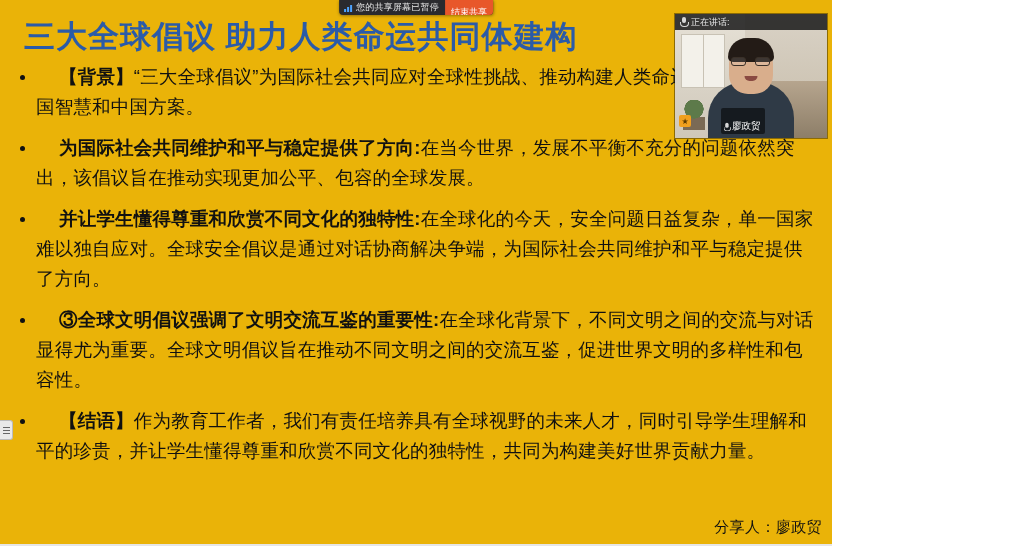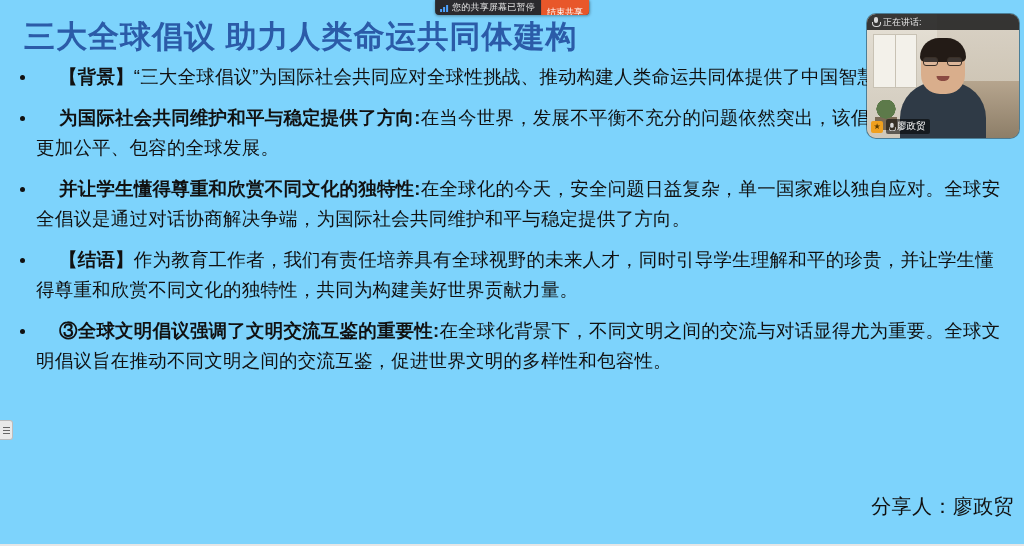--- a/index.html
+++ b/index.html
@@ -5,22 +5,22 @@
   * { box-sizing: border-box; }
   html, body {
     margin: 0; padding: 0;
     width: 1024px; height: 546px;
     overflow: hidden;
     background: #ffffff;
     font-family: "Liberation Sans", sans-serif;
   }
   #screen {
     position: relative;
-    width: 1024px; height: 546px;
-    background: #7dd3fc;
+    width: 832px; height: 546px;
+    background: #eab308;
     overflow: hidden;
   }
 
   
   .share-bar {
     position: absolute;
     top: 0; left: 50%;
     transform: translateX(-50%);
     height: 15px;
     display: flex;
@@ -95,21 +95,21 @@
     background: #111;
   }
   .b { font-weight: bold; margin-left: 23px; }
 
   
   .video-tile {
     position: absolute;
     top: 14px; right: 5px;
     width: 152px; height: 124px;
     background: #111;
-    border-radius: 9px;
+    border-radius: 0;
     overflow: hidden;
     z-index: 30;
     box-shadow: 0 0 0 1px rgba(0,0,0,.4);
   }
   .vt-top {
     position: absolute;
     top: 0; left: 0; right: 0;
     height: 16px;
     background: rgba(25,25,25,.85);
     display: flex;
@@ -230,22 +230,23 @@
     background: #f0a01e;
     border-radius: 2px;
     display: flex; align-items: center; justify-content: center;
     font-size: 8px; color: #5a3a00;
   }
   .vt-mic-pill {
     display: flex; align-items: center;
     gap: 2px;
     background: rgba(0,0,0,.55);
     border-radius: 2px;
-    padding: 1px 4px 1px 2px;
+    padding: 12px 4px 1px 2px;
     white-space: nowrap;
+    margin-left: 27px;
   }
 
   
   .edge-handle {
     position: absolute;
     left: 0; top: 420px;
     width: 13px; height: 20px;
     background: #e9e9e9;
     border: 1px solid #bcbcbc;
     border-left: none;
@@ -256,22 +257,22 @@
   .edge-handle span {
     display: block;
     width: 7px; height: 1px;
     background: #666;
     box-shadow: 0 3px 0 #666, 0 -3px 0 #666;
   }
 
   
   .presenter {
     position: absolute;
-    right: 10px; bottom: 26px;
-    font-size: 20px;
+    right: 10px; bottom: 9px;
+    font-size: 15px;
     color: #111;
     letter-spacing: .4px;
   }
   
   .bottom-bar {
     position: absolute;
     left: 0; right: 0; bottom: 0;
     height: 2px;
     background: #e6e6e6;
   }
@@ -300,24 +301,24 @@
       <li>
         <span class="b">【背景】</span><span>“三大全球倡议”为国际社会共同应对全球性挑战、推动构建人类命运共同体提供了中国智慧和中国方案。</span>
       </li>
       <li>
         <span class="b">为国际社会共同维护和平与稳定提供了方向:</span><span>在当今世界，发展不平衡不充分的问题依然突出，该倡议旨在推动实现更加公平、包容的全球发展。</span>
       </li>
       <li>
         <span class="b">并让学生懂得尊重和欣赏不同文化的独特性:</span><span>在全球化的今天，安全问题日益复杂，单一国家难以独自应对。全球安全倡议是通过对话协商解决争端，为国际社会共同维护和平与稳定提供了方向。</span>
       </li>
       <li>
+        <span class="b">③全球文明倡议强调了文明交流互鉴的重要性:</span><span>在全球化背景下，不同文明之间的交流与对话显得尤为重要。全球文明倡议旨在推动不同文明之间的交流互鉴，促进世界文明的多样性和包容性。</span>
+      </li>
+      <li>
         <span class="b">【结语】</span><span>作为教育工作者，我们有责任培养具有全球视野的未来人才，同时引导学生理解和平的珍贵，并让学生懂得尊重和欣赏不同文化的独特性，共同为构建美好世界贡献力量。</span>
-      </li>
-      <li>
-        <span class="b">③全球文明倡议强调了文明交流互鉴的重要性:</span><span>在全球化背景下，不同文明之间的交流与对话显得尤为重要。全球文明倡议旨在推动不同文明之间的交流互鉴，促进世界文明的多样性和包容性。</span>
       </li>
     </ul>
   </div>
 
   <div class="video-tile">
     <div class="vt-top">
       <span class="mic-glyph"></span>
       <span>正在讲话:</span>
     </div>
 

